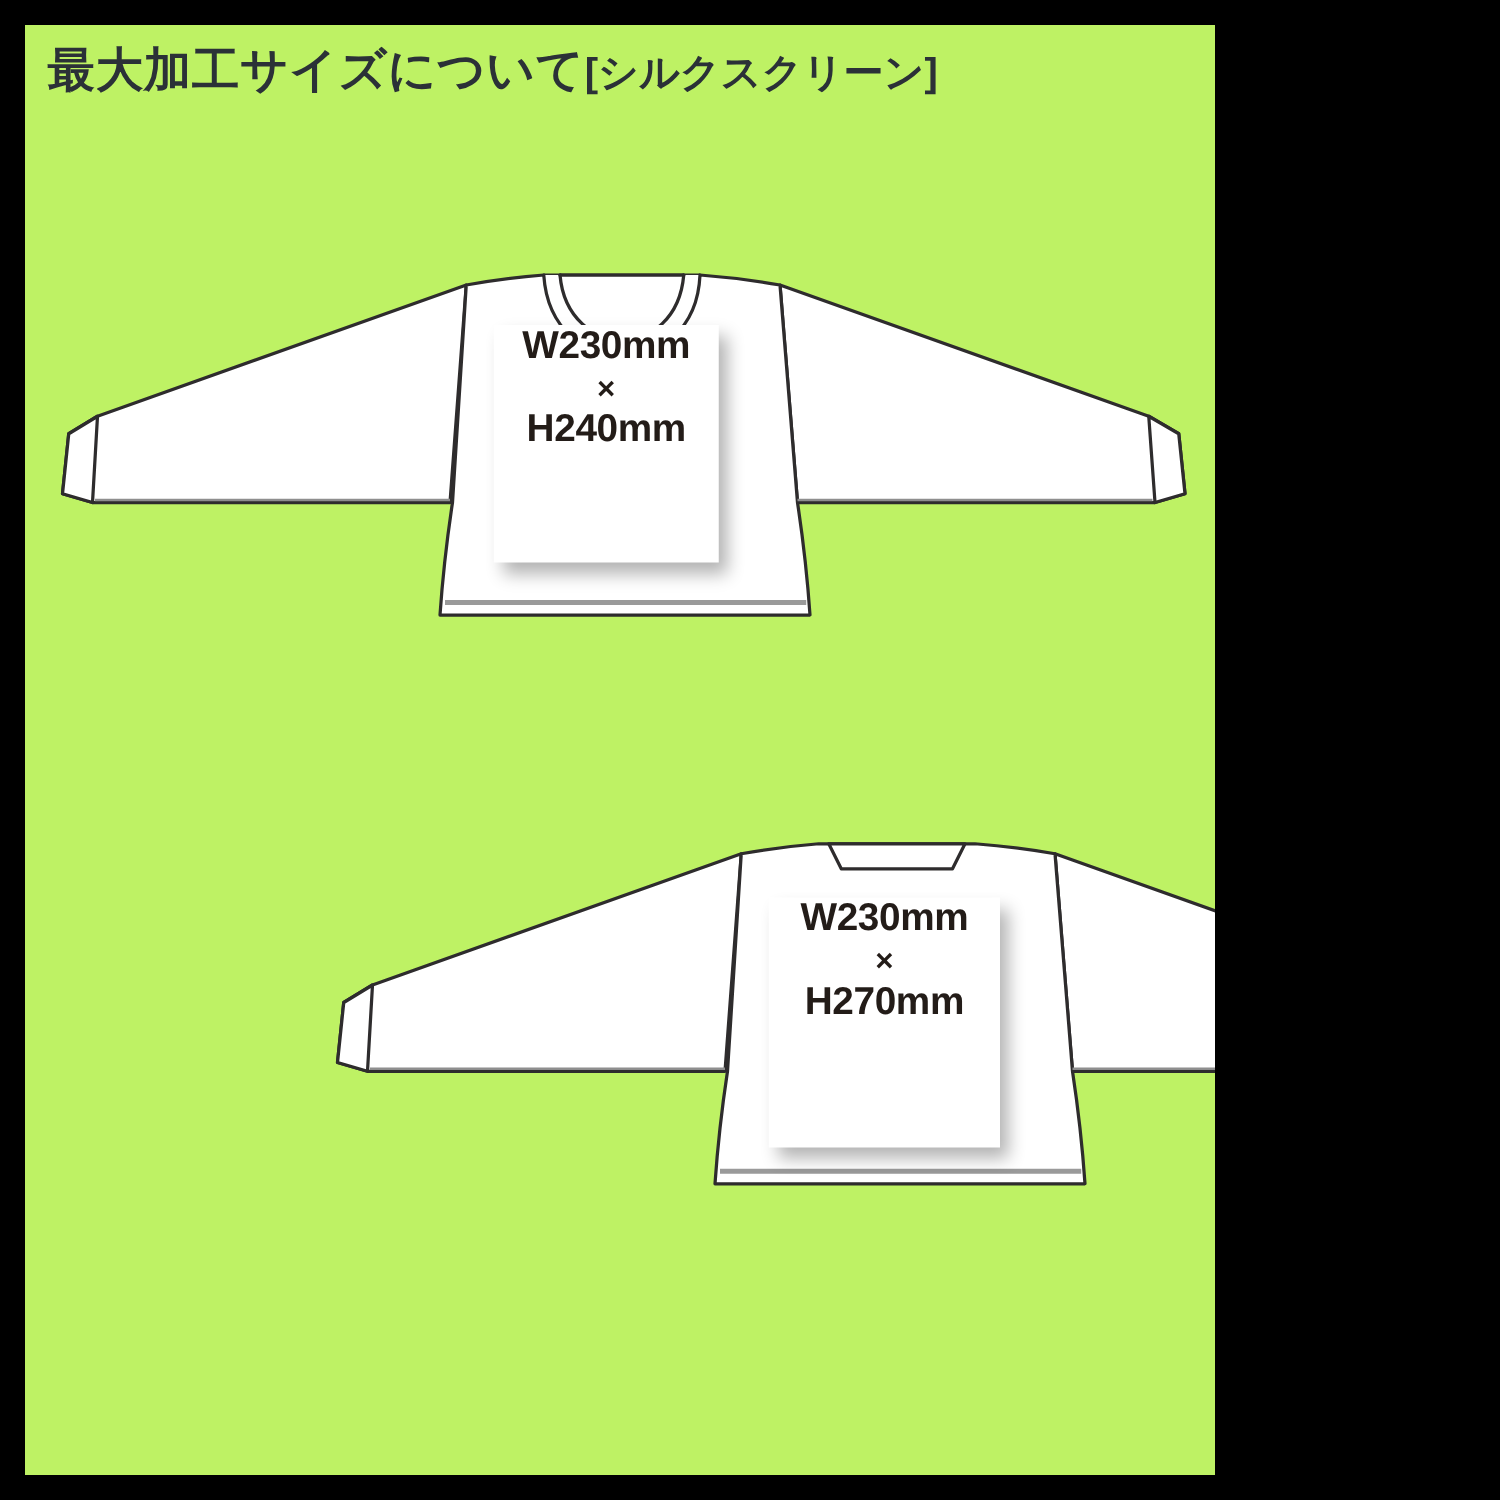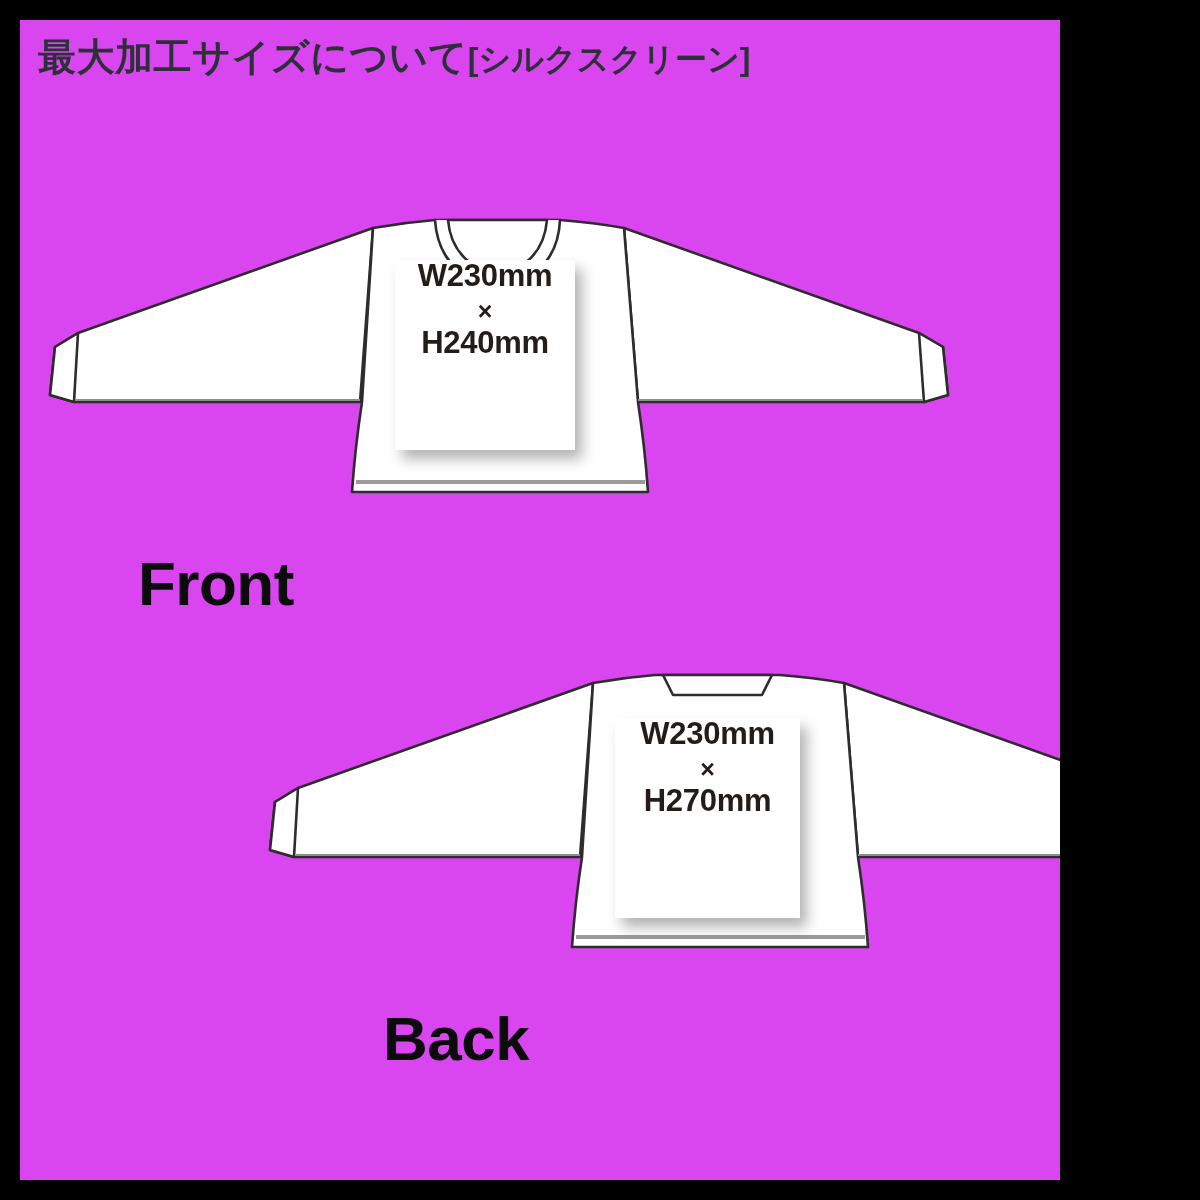--- a/index.html
+++ b/index.html
@@ -12,23 +12,23 @@
     width: 1200px;
     height: 1200px;
     background: #000000;
     overflow: hidden;
     font-family: "Liberation Sans", sans-serif;
   }
   #canvas {
     position: absolute;
     left: 20px;
     top: 20px;
-    width: 1040px;
+    width: 952px;
     height: 1160px;
-    background: #d946ef;
+    background: #bef264;
     overflow: hidden;
   }
 
   
   #title-row {
     position: absolute;
     left: 18px;
     top: 18px;
     display: flex;
     align-items: baseline;
@@ -136,21 +136,20 @@
         <line x1="608" y1="205" x2="892" y2="205" stroke="#8e8e8e" stroke-width="2"></line>
       </svg>
     </div>
 
     <div class="print-box" style="left:375px; top:240px; width:180px; height:190px;">
       <span class="print-w">W230mm</span>
       <span class="print-x">×</span>
       <span class="print-h">H240mm</span>
     </div>
 
-    <div class="view-label" style="left:118px; top:533px;">Front</div>
 
     <div class="garment" style="left:230px; top:630px;">
       <svg width="940" height="320" viewBox="0 0 940 320" xmlns="http://www.w3.org/2000/svg">
         <g fill="#ffffff" stroke="#2e2c2d" stroke-width="2.6" stroke-linejoin="round" stroke-linecap="round">
 
           <path d="M 343,33 L 48,138 L 25,152 L 20,200 L 44,207 L 330,207 Z"></path>
           <path d="M 25,152 L 20,200 L 44,207 L 48,138 Z"></path>
 
           <path d="M 594,33 L 889,138 L 913,152 L 918,200 L 894,207 L 608,207 Z"></path>
           <path d="M 913,152 L 918,200 L 894,207 L 889,138 Z"></path>
@@ -173,16 +172,15 @@
         <line x1="608" y1="205" x2="892" y2="205" stroke="#8e8e8e" stroke-width="2"></line>
       </svg>
     </div>
 
     <div class="print-box" style="left:595px; top:698px; width:185px; height:200px;">
       <span class="print-w">W230mm</span>
       <span class="print-x">×</span>
       <span class="print-h">H270mm</span>
     </div>
 
-    <div class="view-label" style="left:363px; top:988px;">Back</div>
 
   </div>
 </div>
 
 </body></html>

